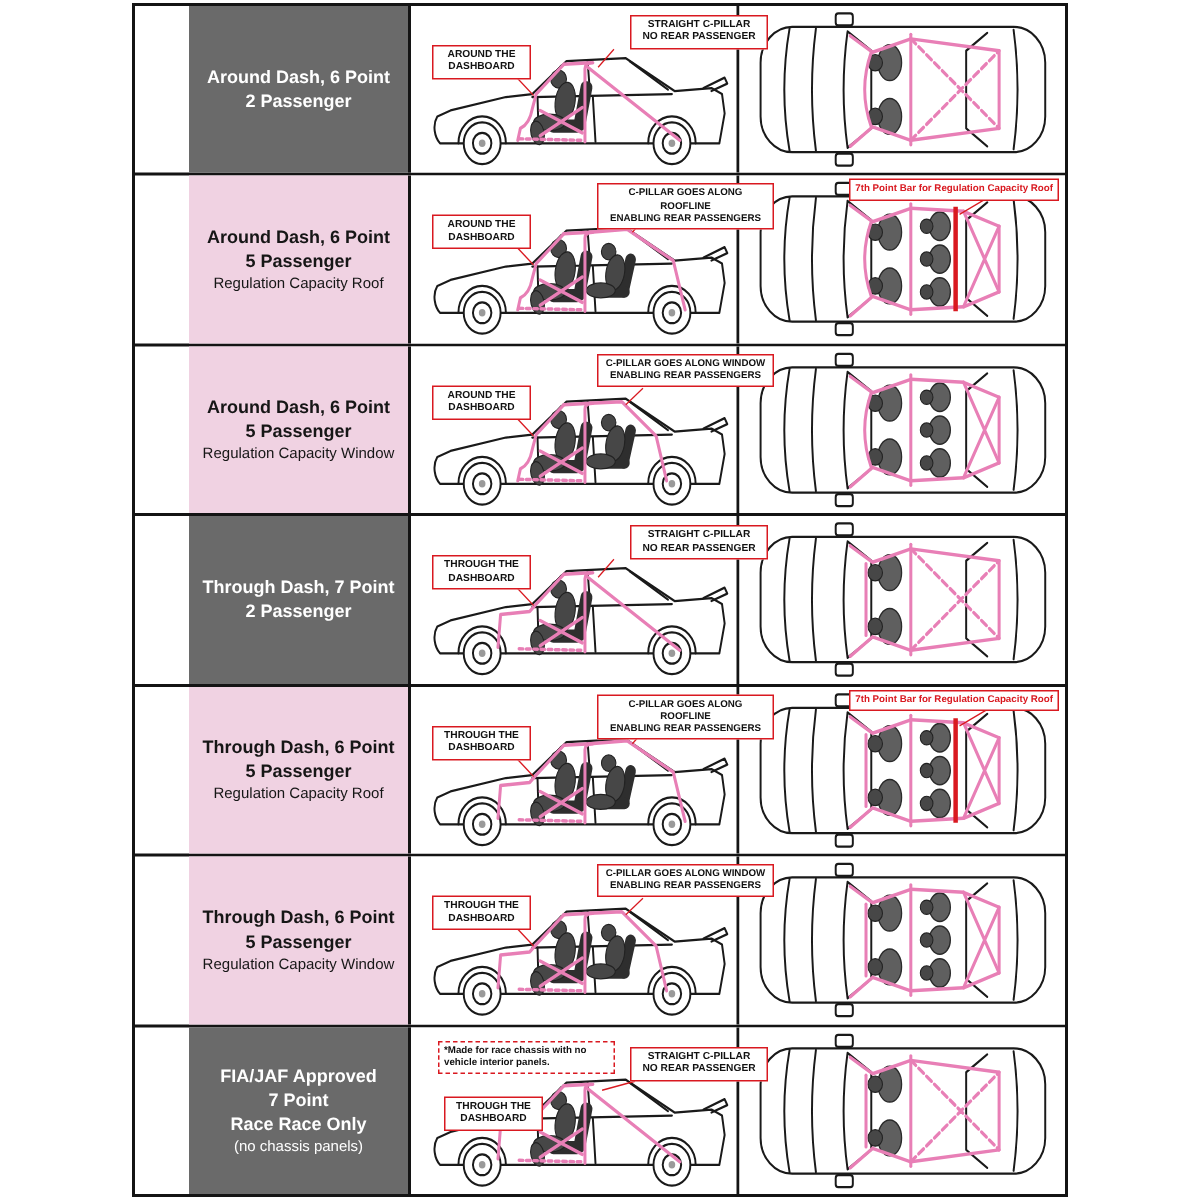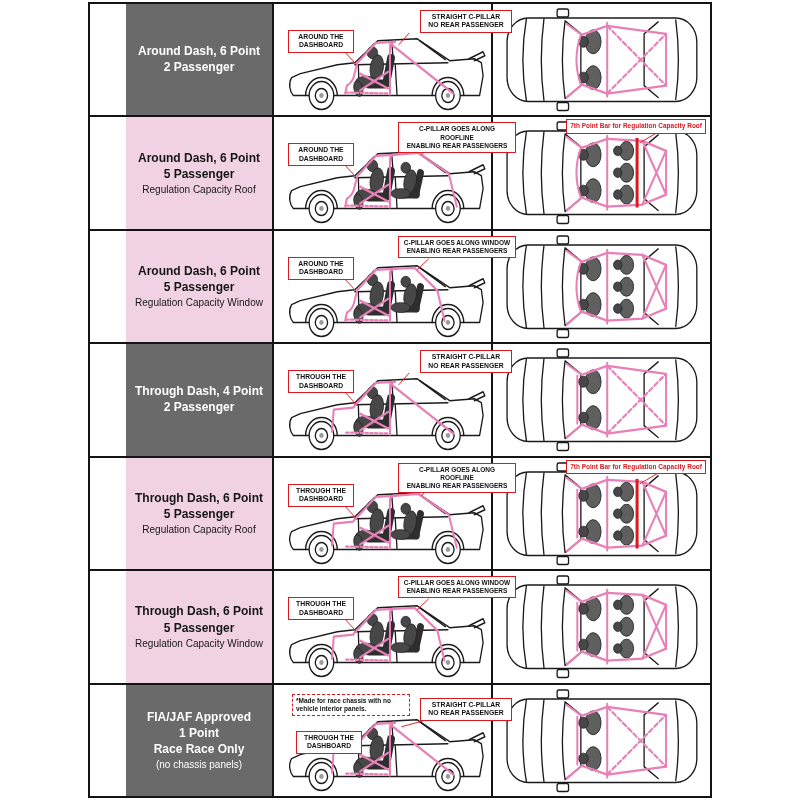--- a/index.html
+++ b/index.html
@@ -263,21 +263,21 @@
     <path class="cg" d="M130 22 L170 24 L197 34 M130 90 L170 88 L197 78 M197 34 L197 78"></path>
              <path class="cg" d="M170 24 L197 78 M170 88 L197 34" stroke-width="1.9"></path>
 
   </svg>
         </div>
 
     </div>
   </div>
     <div class="row dark v-straight">
     <div class="cell label-cell">
-      <div class="lbl-line">Through Dash, 4 Point</div>
+      <div class="lbl-line">Through Dash, 7 Point</div>
       <div class="lbl-line">2 Passenger</div>
       <div class="lbl-line"></div>
       <div class="lbl-note"></div>
     </div>
     <div class="cell fig-cell side">
       <div class="figure">
           <svg viewBox="0 0 247 112" preserveAspectRatio="none">
     <path class="cl" d="M22 92 C18 88 16 80 20 74 L30 70 L72 61 L92 59 L118 37 L163 35 L200 57 L228 55 L236 59 L238 72 L234 92 Z"></path>
     <path class="cl" d="M222 55 L238 48 L240 52 L228 57" stroke-width="1.2"></path>
     <path class="cl" d="M92 61 L198 59 M114 40 L96 58 M134 37 L136 60 M166 37 L195 56" stroke-width="1"></path>
@@ -494,21 +494,21 @@
              <path class="cg" d="M170 24 L197 78 M170 88 L197 34" stroke-width="1.9"></path>
 
   </svg>
         </div>
 
     </div>
   </div>
     <div class="row dark v-straight fia">
     <div class="cell label-cell">
       <div class="lbl-line">FIA/JAF Approved</div>
-      <div class="lbl-line">1 Point</div>
+      <div class="lbl-line">7 Point</div>
       <div class="lbl-line">Race Race Only</div>
       <div class="lbl-note">(no chassis panels)</div>
     </div>
     <div class="cell fig-cell side">
       <div class="figure">
           <svg viewBox="0 0 247 112" preserveAspectRatio="none">
     <path class="cl" d="M22 92 C18 88 16 80 20 74 L30 70 L72 61 L92 59 L118 37 L163 35 L200 57 L228 55 L236 59 L238 72 L234 92 Z"></path>
     <path class="cl" d="M222 55 L238 48 L240 52 L228 57" stroke-width="1.2"></path>
     <path class="cl" d="M92 61 L198 59 M114 40 L96 58 M134 37 L136 60 M166 37 L195 56" stroke-width="1"></path>
     <path class="cl" d="M96 61 L97 91 M138 61 L140 91" stroke-width="0.8"></path>

